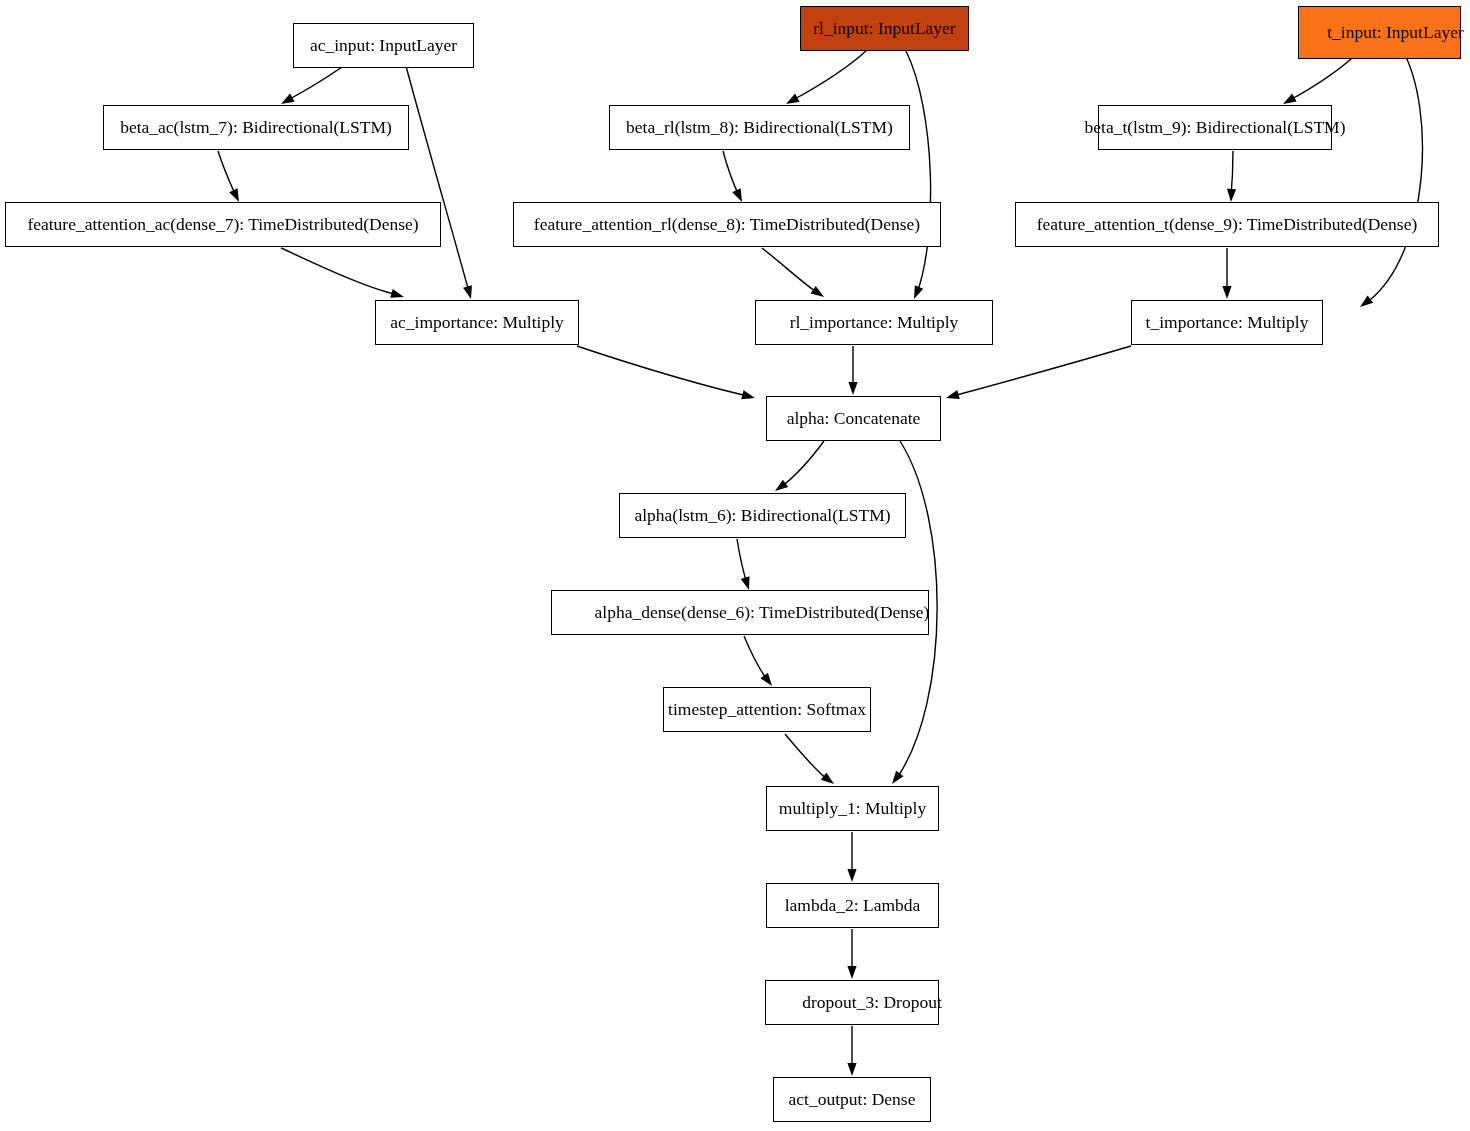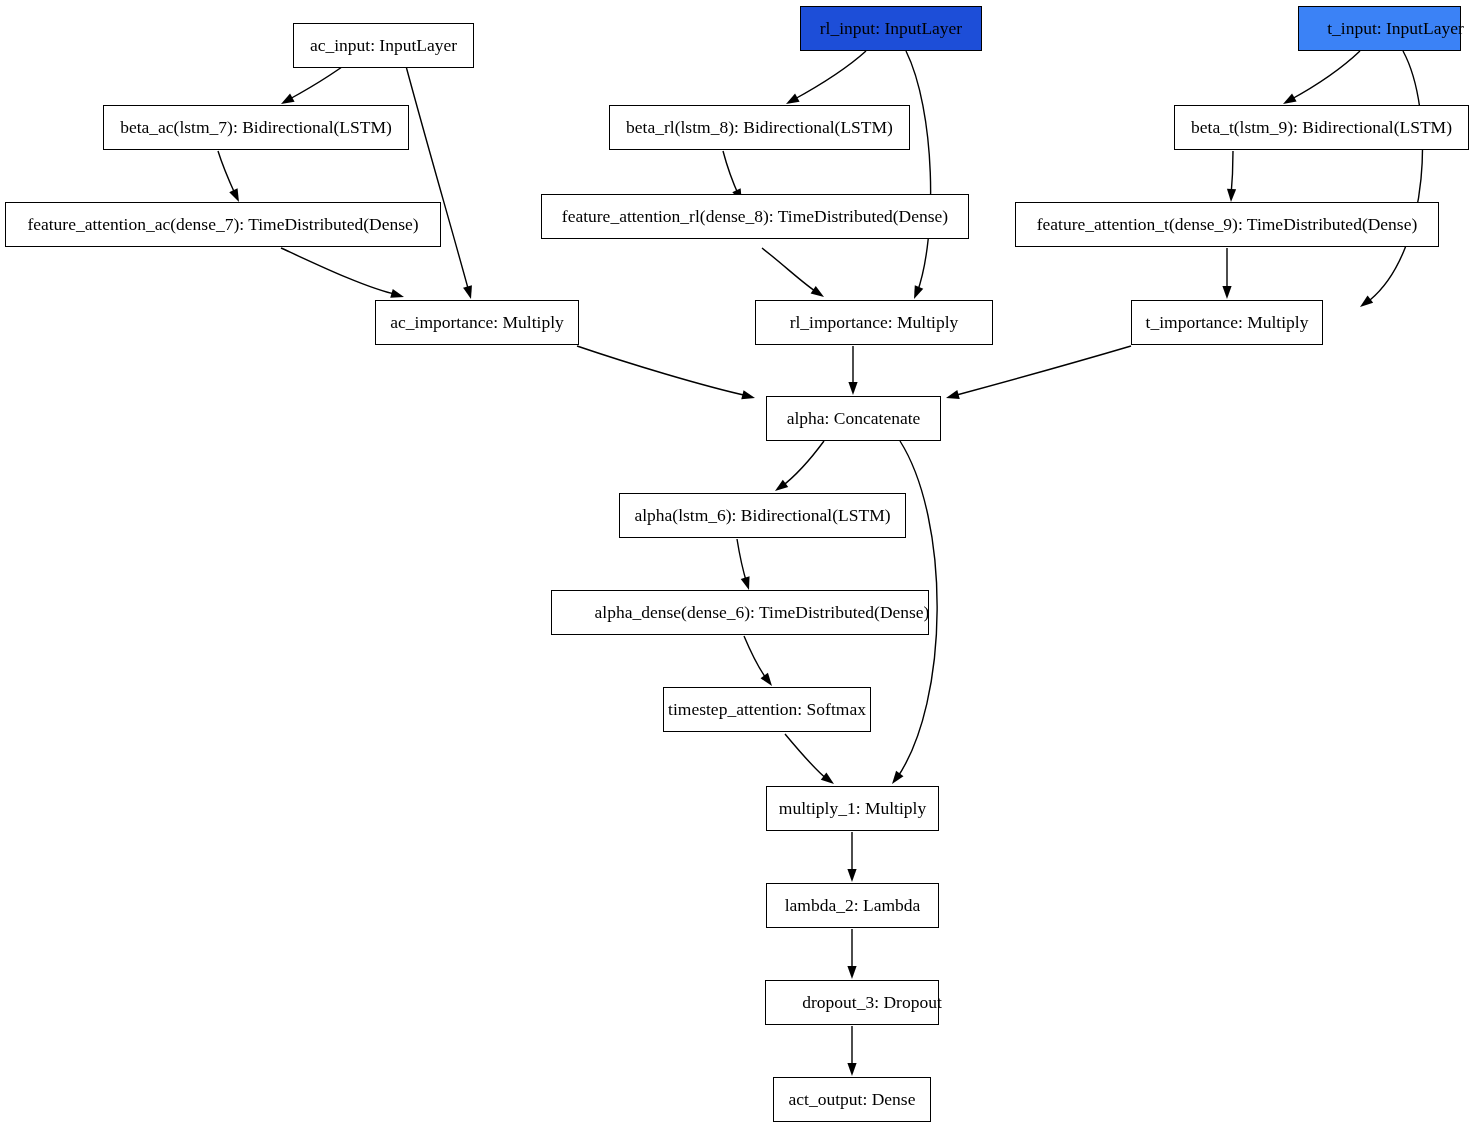--- a/index.html
+++ b/index.html
@@ -137,39 +137,39 @@
       </g>
       <g>
         <path d="M 852,1026 C 852,1045 852,1062 852,1071" fill="none" stroke="#000000" stroke-width="1.4"></path>
         <polygon points="852,1076 847.4,1063 856.6,1063" fill="#000000"></polygon>
       </g>
     </svg>
   <div id="node-layer">
       <div class="node" style="left: 293px; top: 23px; width: 181px; height: 45px; border-color: rgb(0, 0, 0); background: rgb(255, 255, 255);">
         <span class="node-label">ac_input: InputLayer</span>
       </div>
-      <div class="node" style="left: 800px; top: 6px; width: 182px; height: 45px; border-color: rgb(0, 0, 0); background: #1d4ed8;">
+      <div class="node" style="left: 800px; top: 6px; width: 169px; height: 45px; border-color: rgb(0, 0, 0); background: #c2410c;">
         <span class="node-label">rl_input: InputLayer</span>
       </div>
-      <div class="node" style="left: 1298px; top: 6px; width: 163px; height: 45px; border-color: rgb(0, 0, 0); background: #3b82f6; padding-left: 32px;">
+      <div class="node" style="left: 1298px; top: 6px; width: 163px; height: 53px; border-color: rgb(0, 0, 0); background: #f97316; padding-left: 32px;">
         <span class="node-label">t_input: InputLayer</span>
       </div>
       <div class="node" style="left: 103px; top: 105px; width: 306px; height: 45px; border-color: rgb(0, 0, 0); background: rgb(255, 255, 255);">
         <span class="node-label">beta_ac(lstm_7): Bidirectional(LSTM)</span>
       </div>
       <div class="node" style="left: 609px; top: 105px; width: 301px; height: 45px; border-color: rgb(0, 0, 0); background: rgb(255, 255, 255);">
         <span class="node-label">beta_rl(lstm_8): Bidirectional(LSTM)</span>
       </div>
-      <div class="node" style="left: 1174px; top: 105px; width: 295px; height: 45px; border-color: rgb(0, 0, 0); background: rgb(255, 255, 255);">
+      <div class="node" style="left: 1098px; top: 105px; width: 234px; height: 45px; border-color: rgb(0, 0, 0); background: rgb(255, 255, 255);">
         <span class="node-label">beta_t(lstm_9): Bidirectional(LSTM)</span>
       </div>
       <div class="node" style="left: 5px; top: 202px; width: 436px; height: 45px; border-color: rgb(0, 0, 0); background: rgb(255, 255, 255);">
         <span class="node-label">feature_attention_ac(dense_7): TimeDistributed(Dense)</span>
       </div>
-      <div class="node" style="left: 513px; top: 194px; width: 428px; height: 45px; border-color: rgb(0, 0, 0); background: rgb(255, 255, 255); margin-left: 28px;">
+      <div class="node" style="left: 513px; top: 202px; width: 428px; height: 45px; border-color: rgb(0, 0, 0); background: rgb(255, 255, 255);">
         <span class="node-label">feature_attention_rl(dense_8): TimeDistributed(Dense)</span>
       </div>
       <div class="node" style="left: 1015px; top: 202px; width: 424px; height: 45px; border-color: rgb(0, 0, 0); background: rgb(255, 255, 255);">
         <span class="node-label">feature_attention_t(dense_9): TimeDistributed(Dense)</span>
       </div>
       <div class="node" style="left: 375px; top: 300px; width: 204px; height: 45px; border-color: rgb(0, 0, 0); background: rgb(255, 255, 255);">
         <span class="node-label">ac_importance: Multiply</span>
       </div>
       <div class="node" style="left: 755px; top: 300px; width: 238px; height: 45px; border-color: rgb(0, 0, 0); background: rgb(255, 255, 255);">
         <span class="node-label">rl_importance: Multiply</span>

